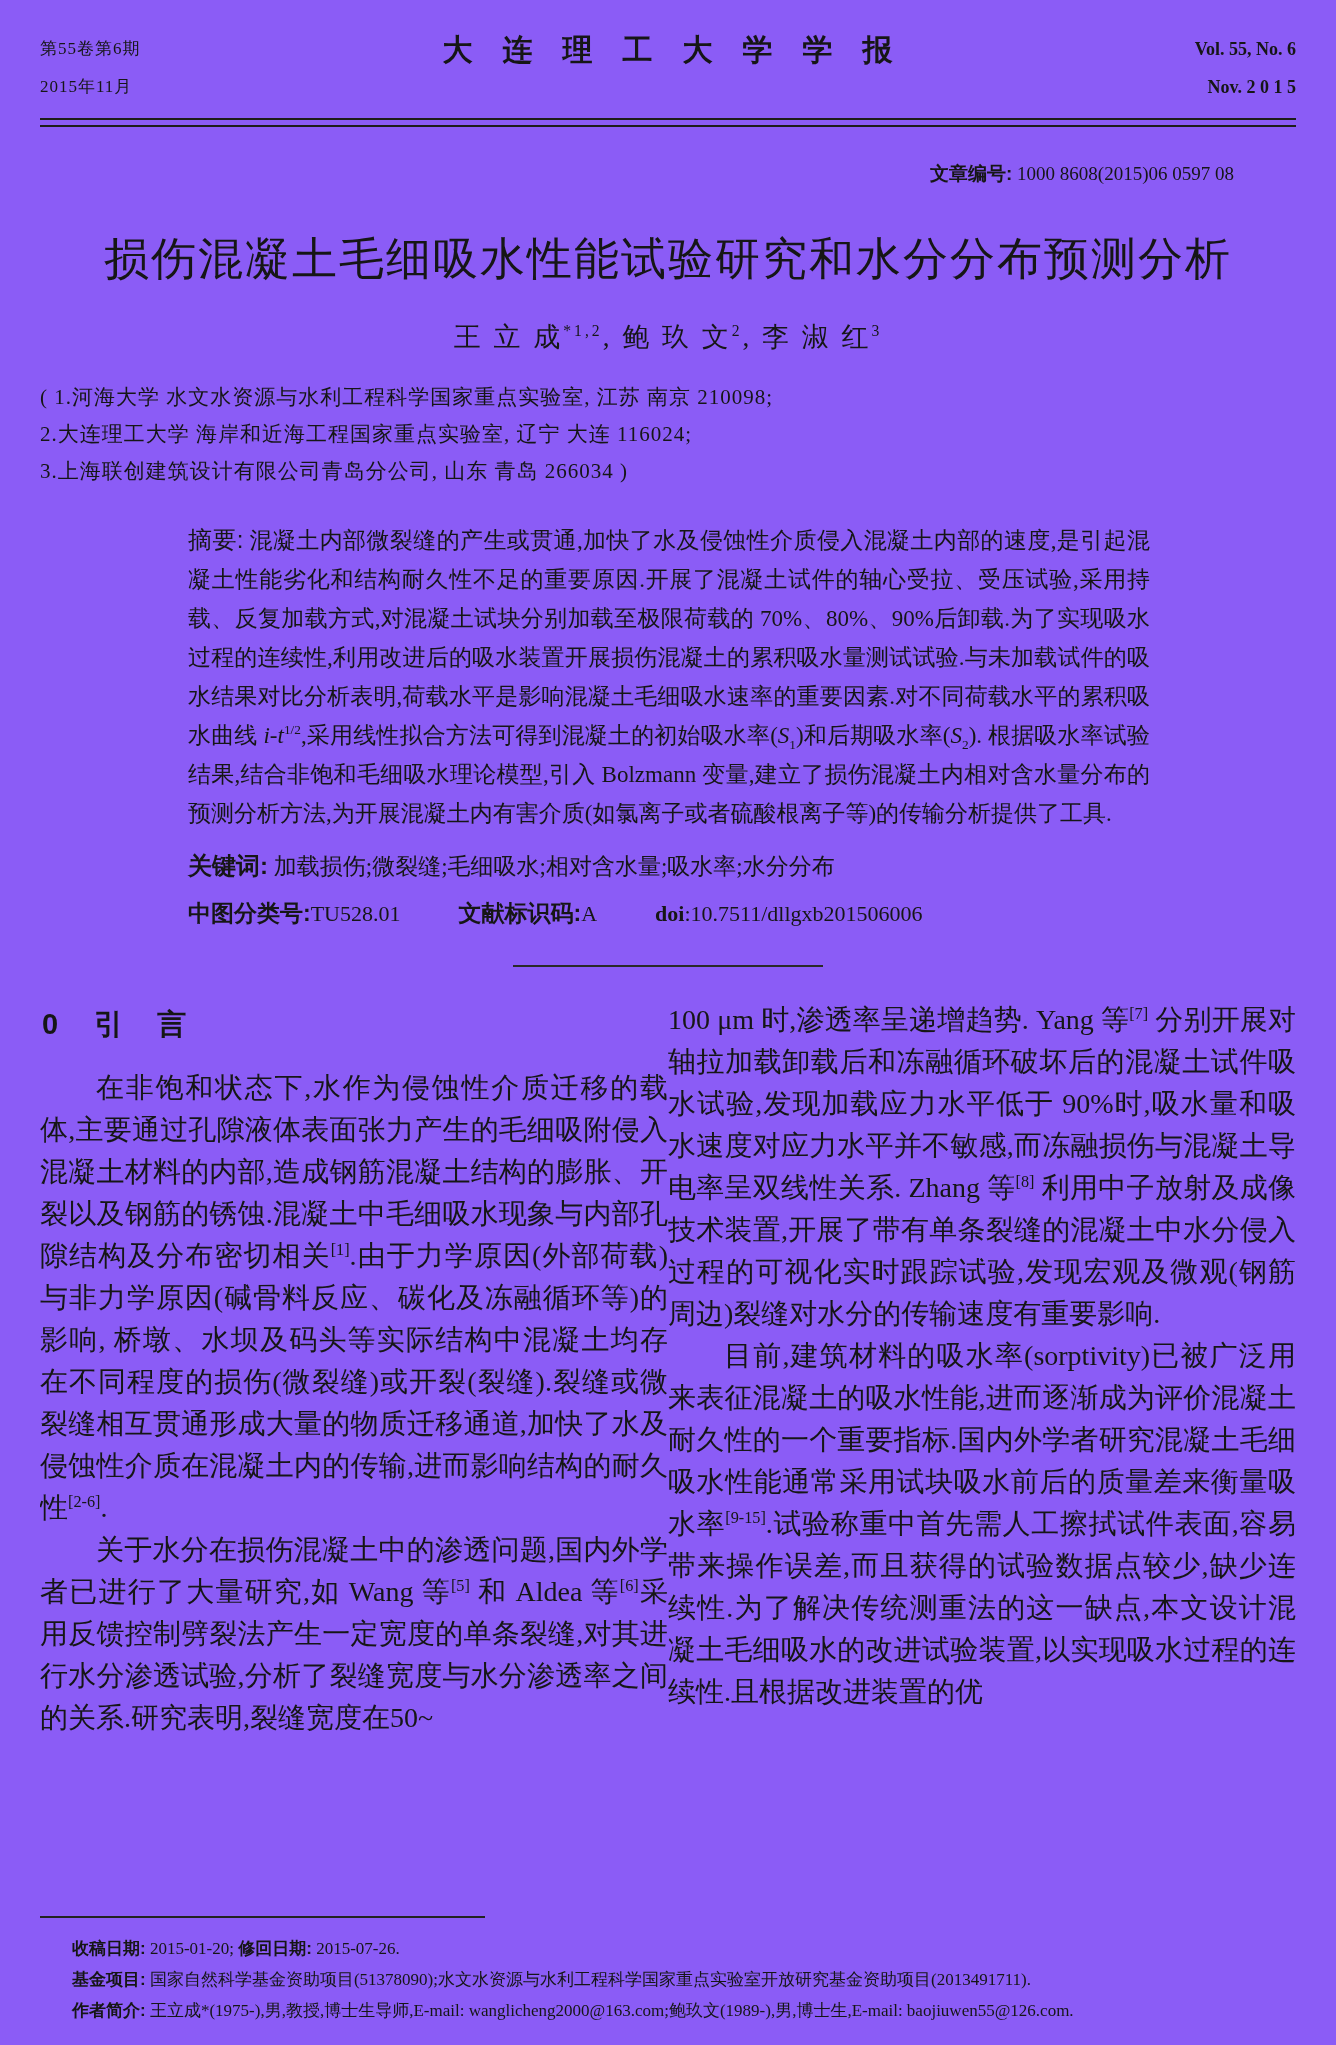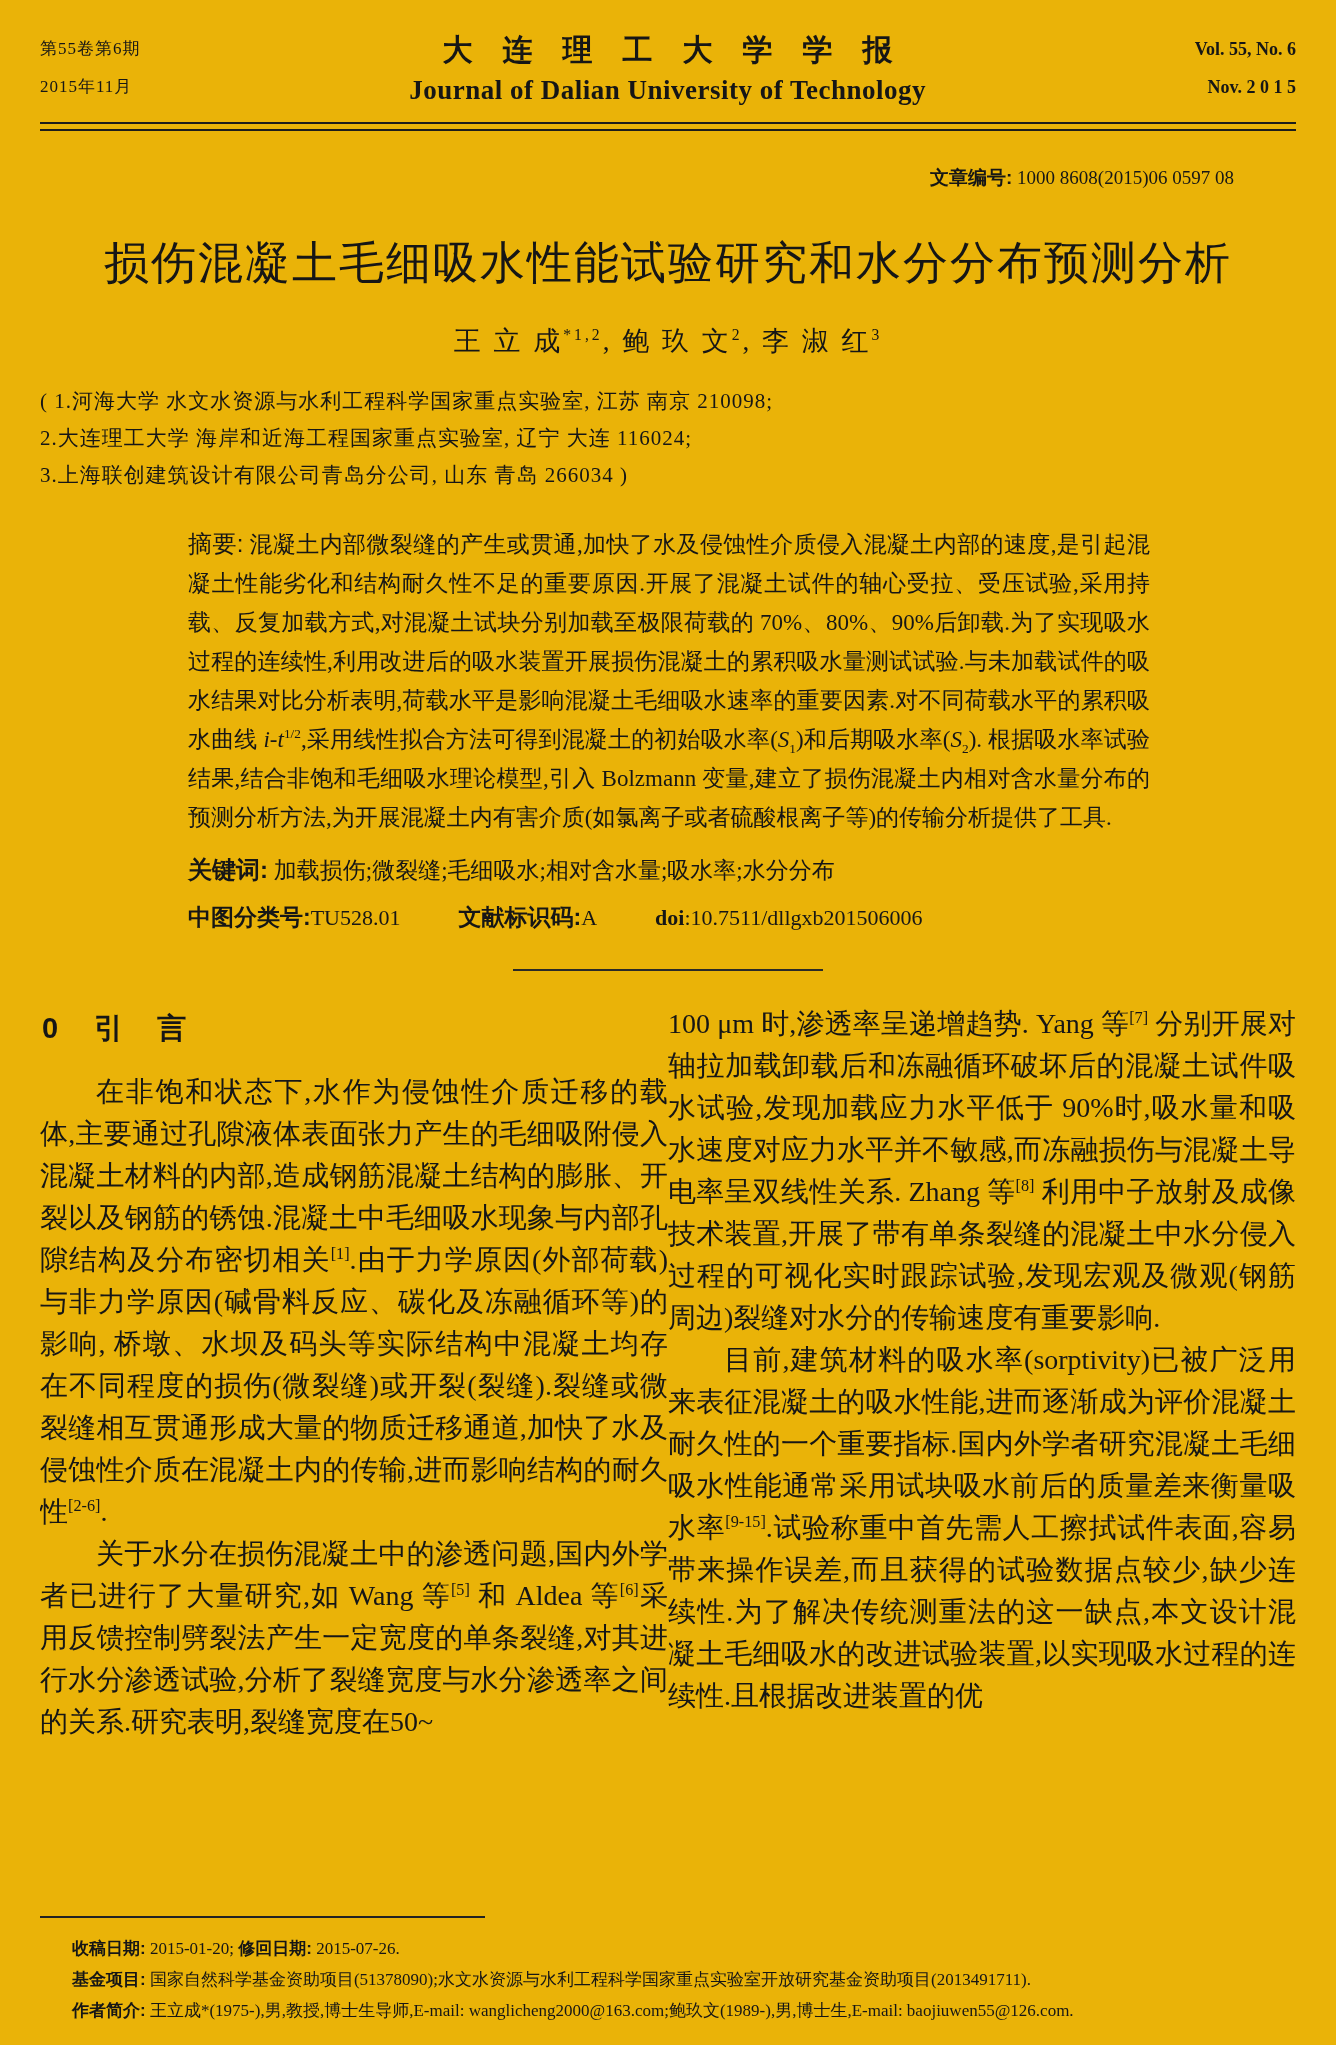--- a/index.html
+++ b/index.html
@@ -1,21 +1,21 @@
 <!DOCTYPE html>
 <html lang="zh"><head>
 <meta charset="utf-8">
 <style>
   html,body{margin:0;padding:0;}
   body{background:#e8e8e6;}
   .page{
     position:relative;
     width:1336px;height:2045px;
     margin:0 auto;
-    background:#eab308;
+    background:#8b5cf6;
     color:#161616;
     box-sizing:border-box;
     padding:26px 40px 20px 40px;
     font-family:"Liberation Serif","DejaVu Serif",serif;
     overflow:hidden;
   }
   
   .jheader{display:flex;justify-content:space-between;align-items:flex-start;margin-top:4px;}
   .jh-left{font-size:17px;line-height:38px;letter-spacing:1px;}
   .jh-center{text-align:center;flex:1;}
@@ -61,21 +61,20 @@
 
 <div class="page">
 
   <div class="jheader">
     <div class="jh-left">
       <div>第55卷第6期</div>
       <div>2015年11月</div>
     </div>
     <div class="jh-center">
       <div class="jh-title-cn">大连理工大学学报</div>
-      <div class="jh-title-en">Journal of Dalian University of Technology</div>
     </div>
     <div class="jh-right">
       <div>Vol. 55,  No. 6</div>
       <div>Nov.  2 0 1 5</div>
     </div>
   </div>
   <div class="jh-rule"></div>
 
   <div class="article-no">
     <b>文章编号:</b>

